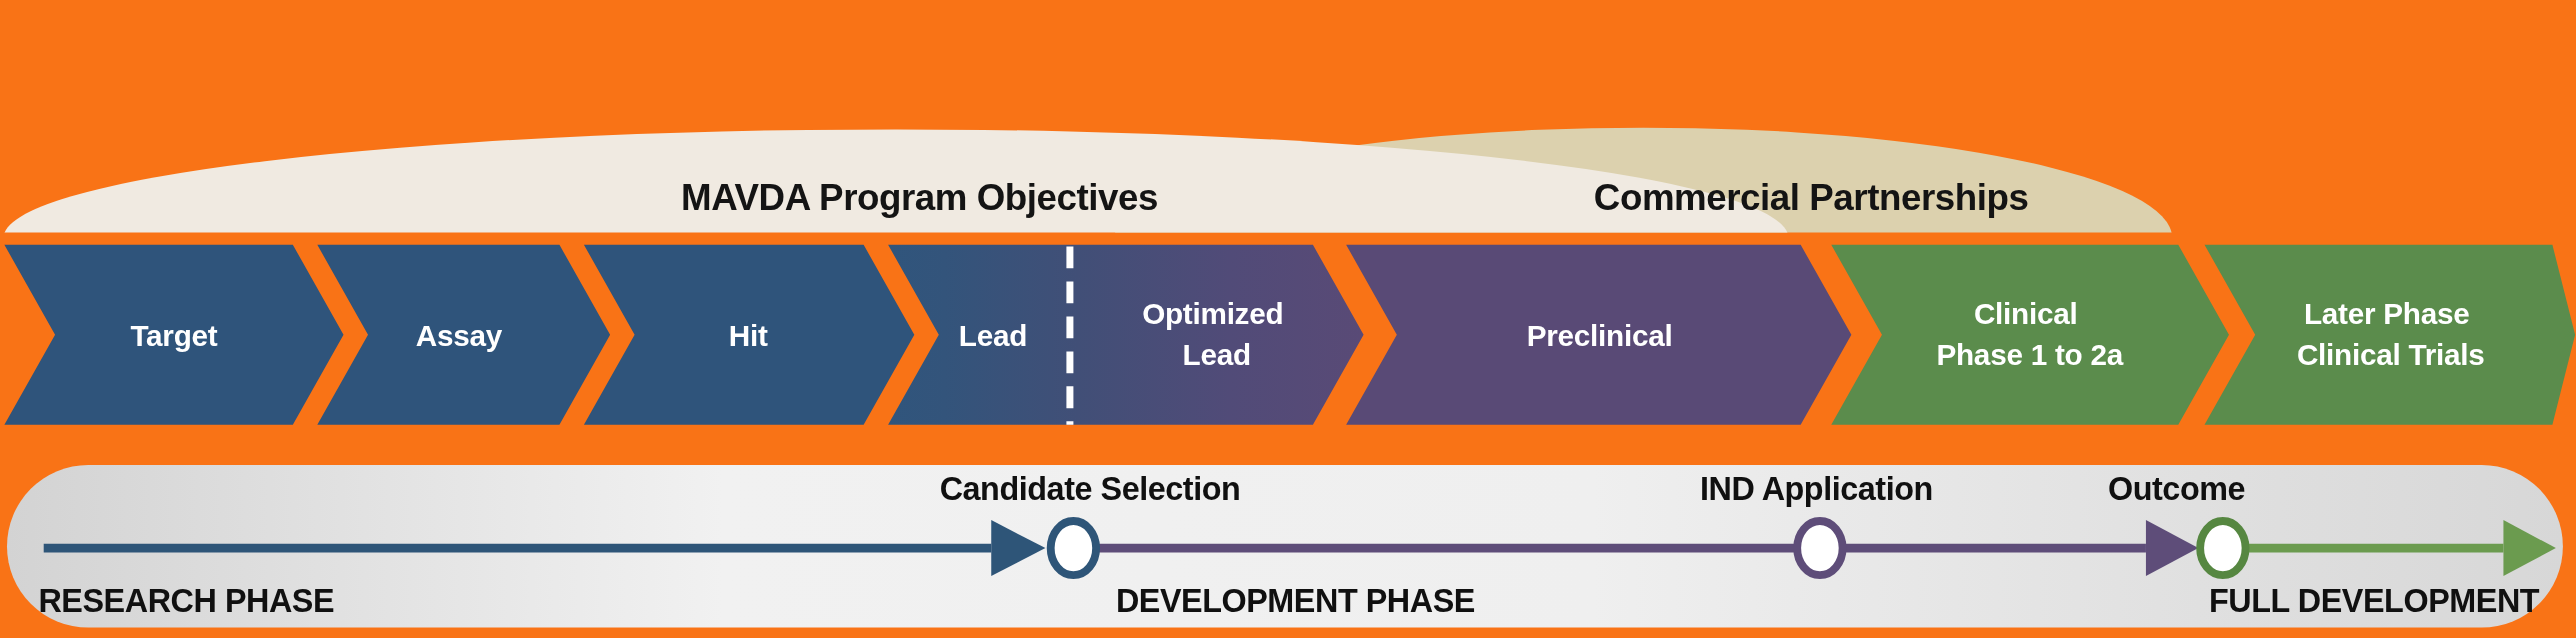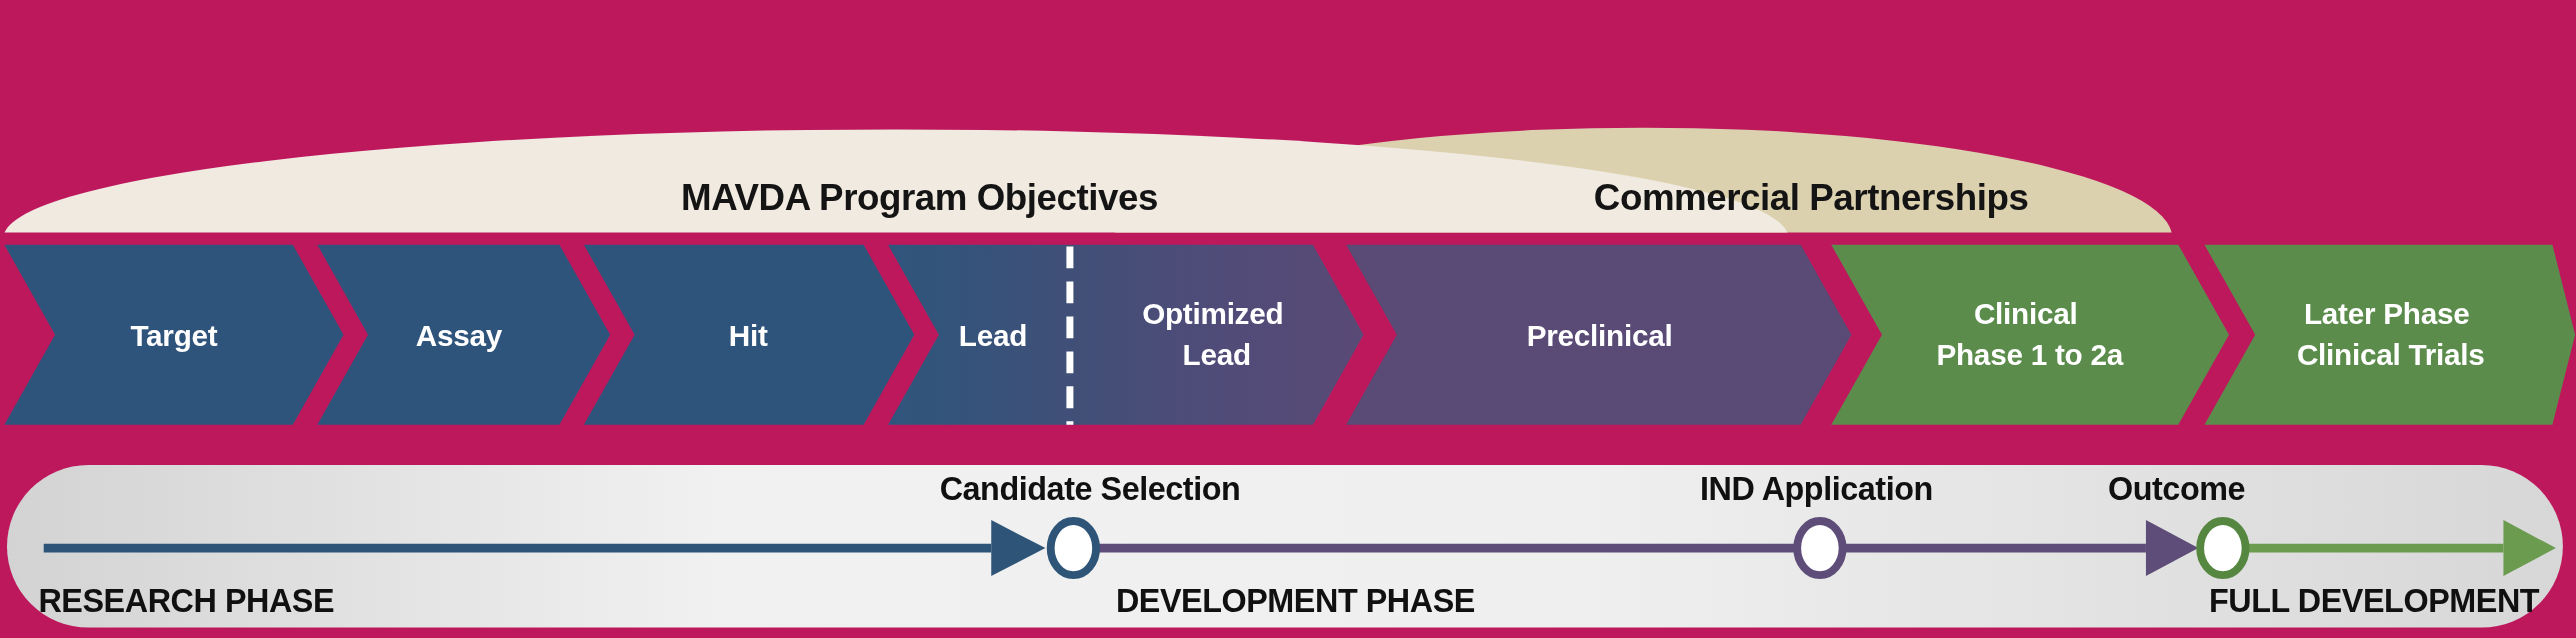--- a/index.html
+++ b/index.html
@@ -4,21 +4,21 @@
 <style>
   html, body {
     margin: 0;
     padding: 0;
     background: #ffffff;
   }
   .stage {
     position: relative;
     width: 2576px;
     height: 639px;
-    background: #be185d;
+    background: #f97316;
     font-family: "Liberation Sans", sans-serif;
   }
   svg { display: block; }
 
   .arc-title {
     font-family: "Liberation Sans", sans-serif;
     font-weight: 700;
     font-size: 42px;
     letter-spacing: -0.5px;
     fill: #141414;

